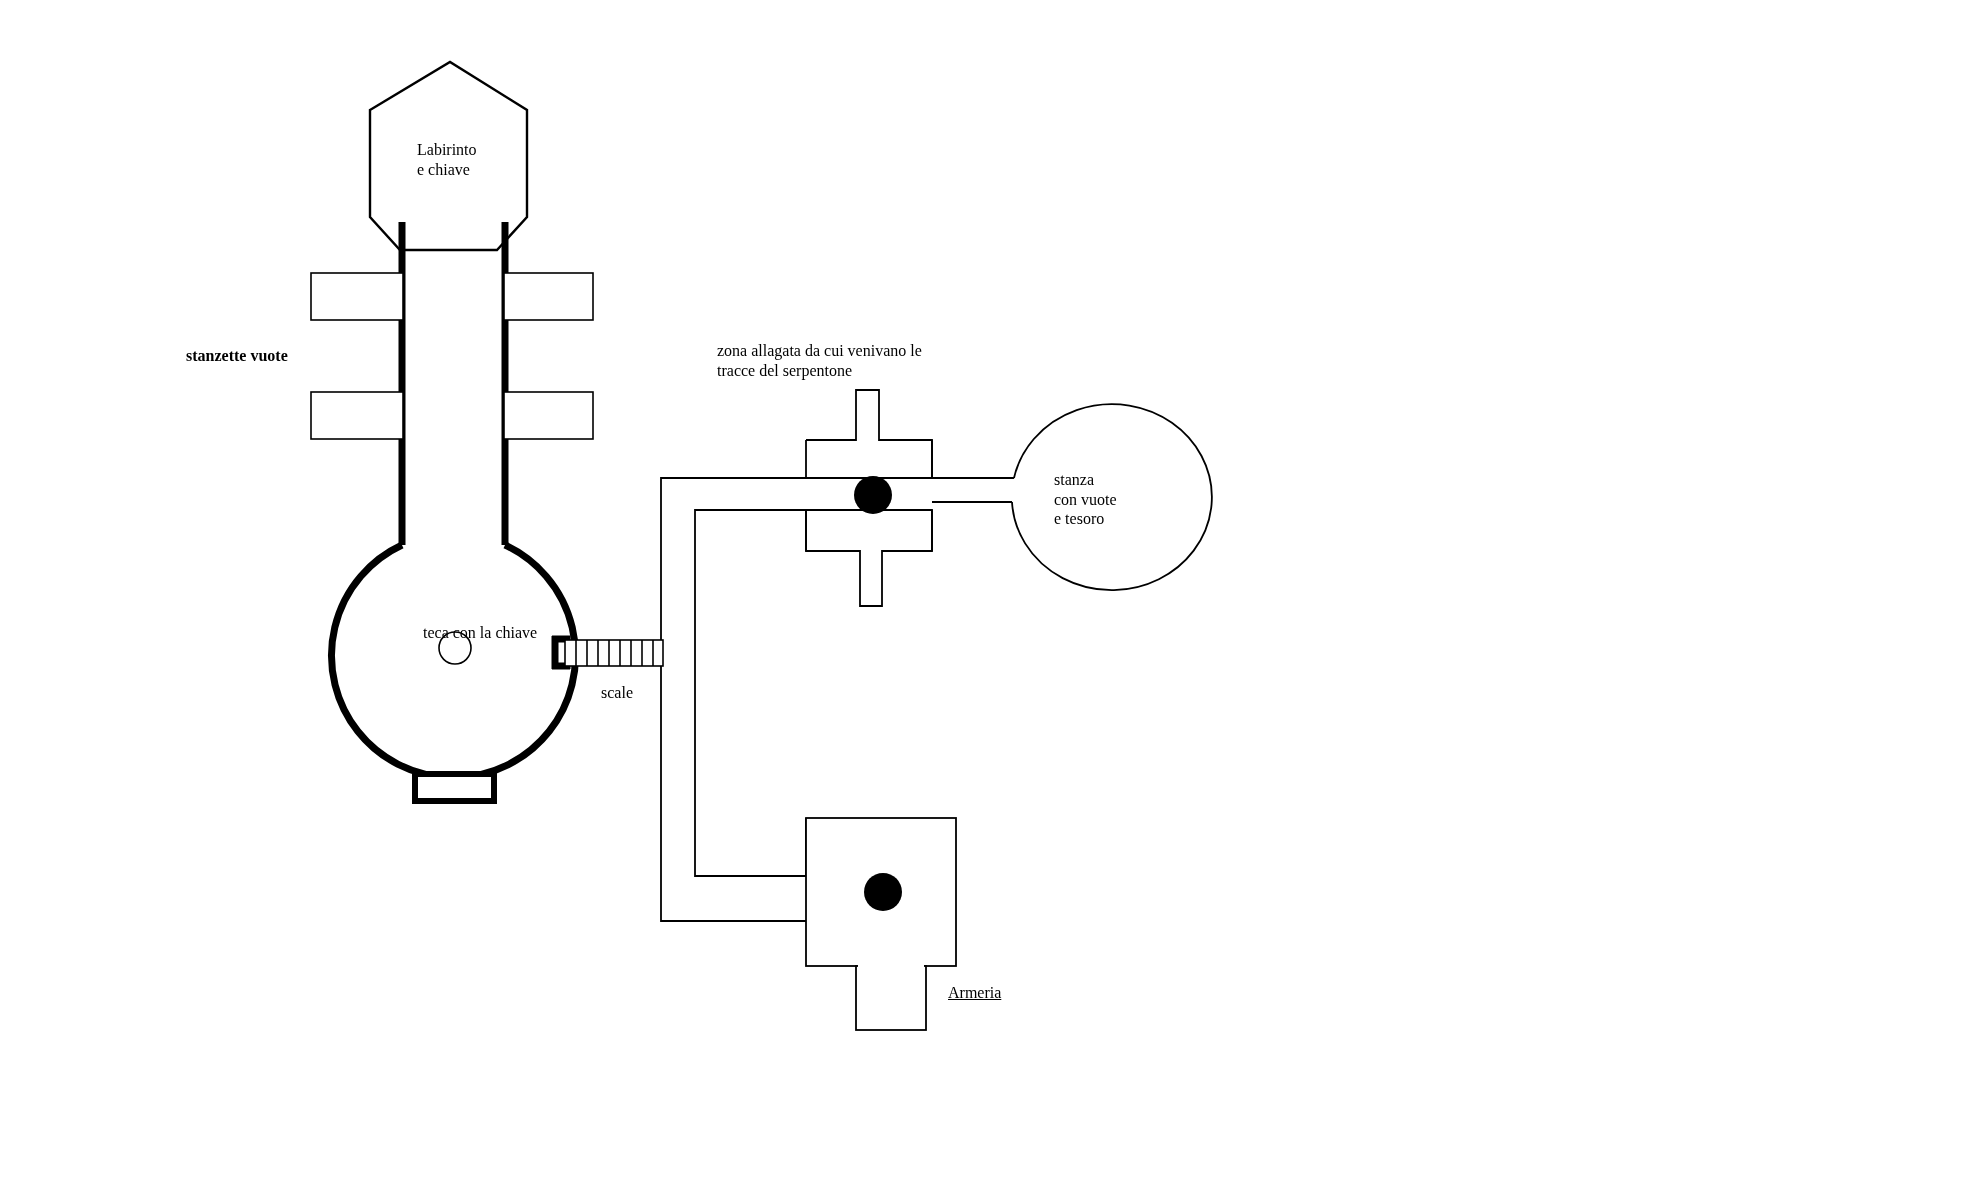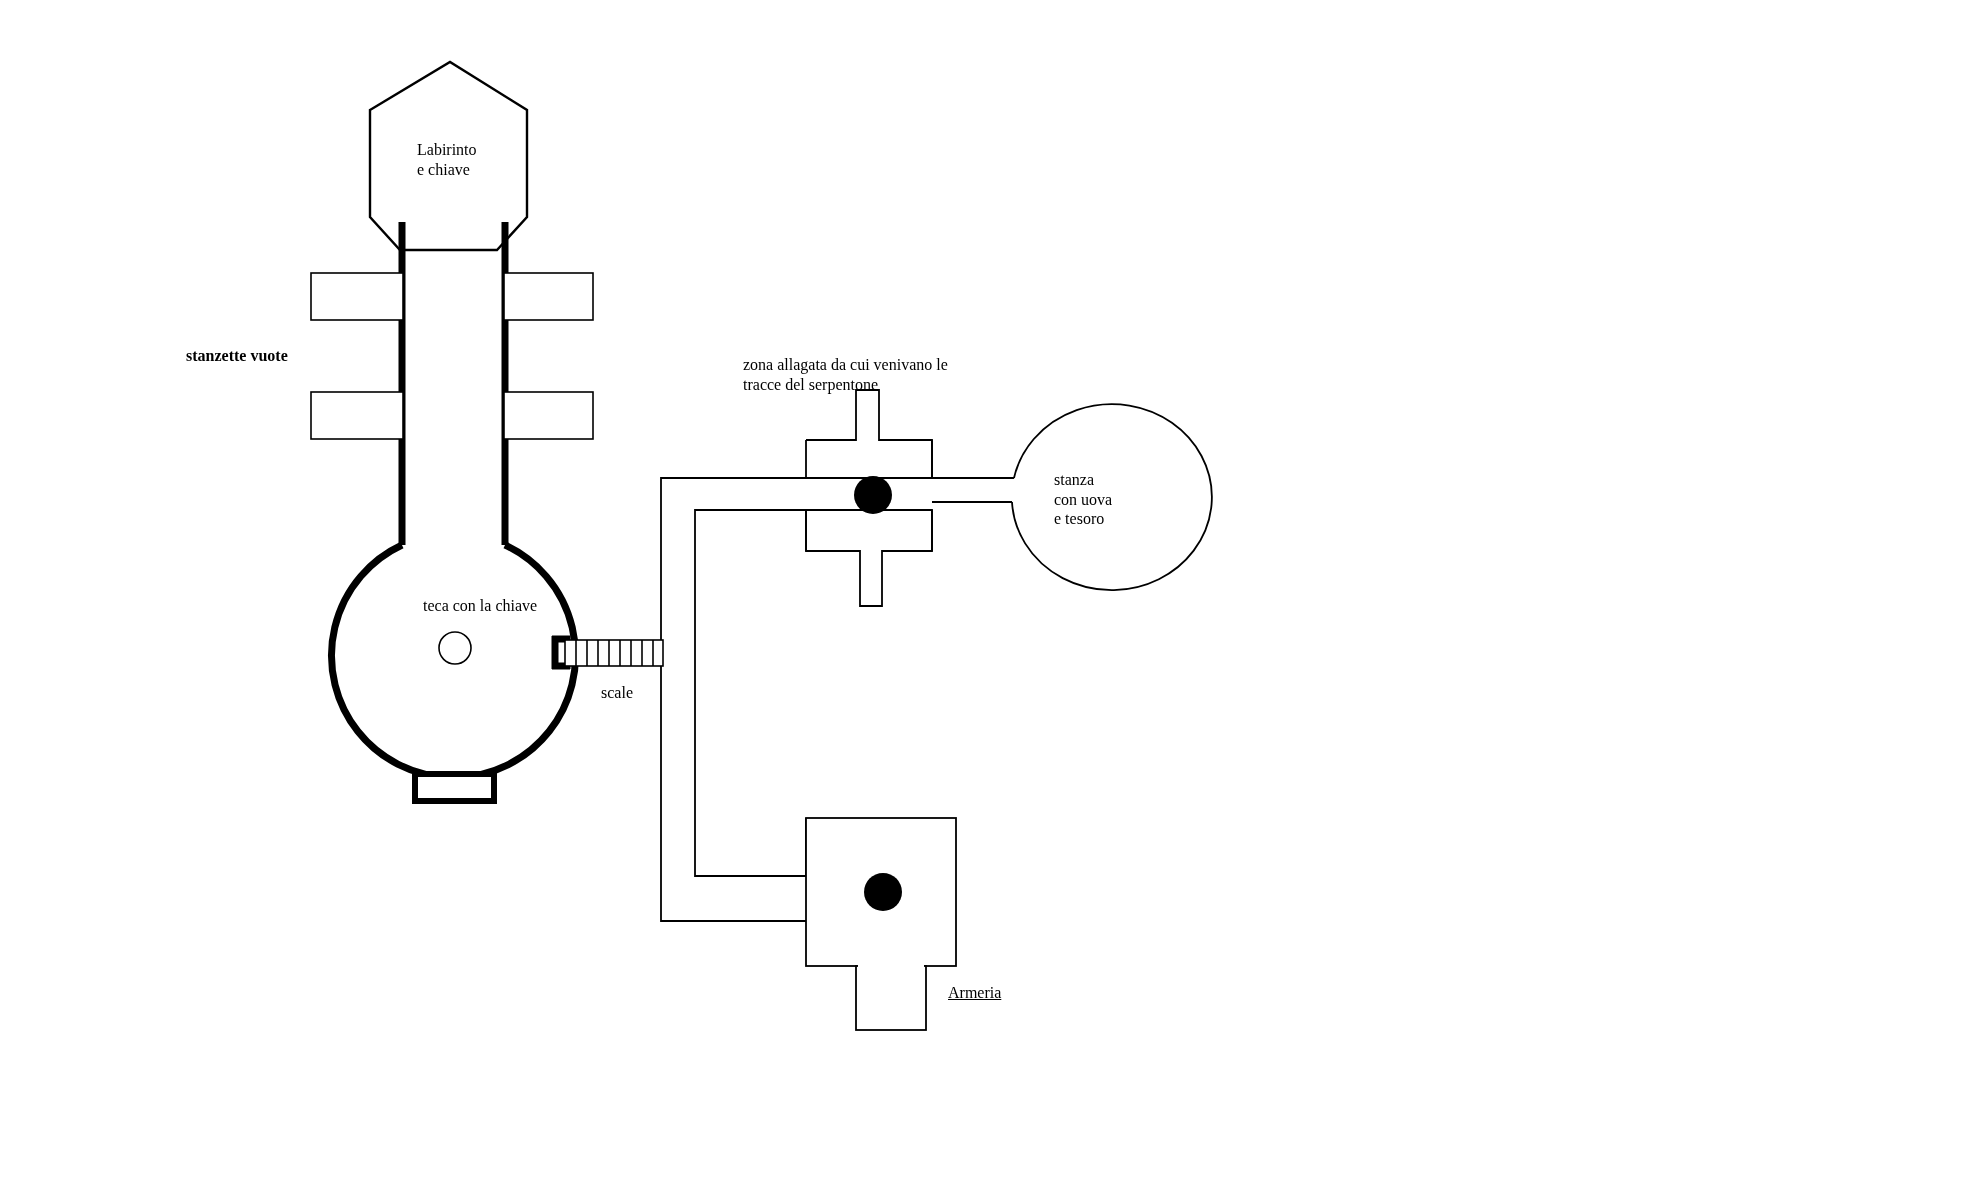--- a/index.html
+++ b/index.html
@@ -31,23 +31,23 @@
     position: absolute;
     font-family: "Liberation Serif", "DejaVu Serif", serif;
     font-size: 16px;
     line-height: 1.22;
     color: #000000;
     white-space: pre;
     letter-spacing: 0px;
   }
   .label-labirinto { left: 417px; top: 140px; }
   .label-stanzette { left: 186px; top: 346px; font-weight: bold; }
-  .label-teca      { left: 423px; top: 596px; }
+  .label-teca      { left: 423px; top: 623px; }
   .label-scale     { left: 601px; top: 683px; }
-  .label-zona      { left: 743px; top: 341px; margin-top: 14px; }
+  .label-zona      { left: 717px; top: 341px; }
   .label-stanza    { left: 1054px; top: 470px; }
   .label-armeria   { left: 948px; top: 983px; text-decoration: underline; }
 </style>
 </head>
 <body>
 
 <div id="map-root">
 
   <svg id="map-svg" viewBox="0 0 1966 1186">
 
@@ -134,18 +134,18 @@
   <div class="map-label label-stanzette">stanzette vuote</div>
 
   <div class="map-label label-teca">teca con la chiave</div>
 
   <div class="map-label label-scale">scale</div>
 
   <div class="map-label label-zona">zona allagata da cui venivano le
 tracce del serpentone</div>
 
   <div class="map-label label-stanza">stanza
-con uova
+con vuote
 e tesoro</div>
 
   <div class="map-label label-armeria">Armeria</div>
 
 </div>
 
 </body></html>

